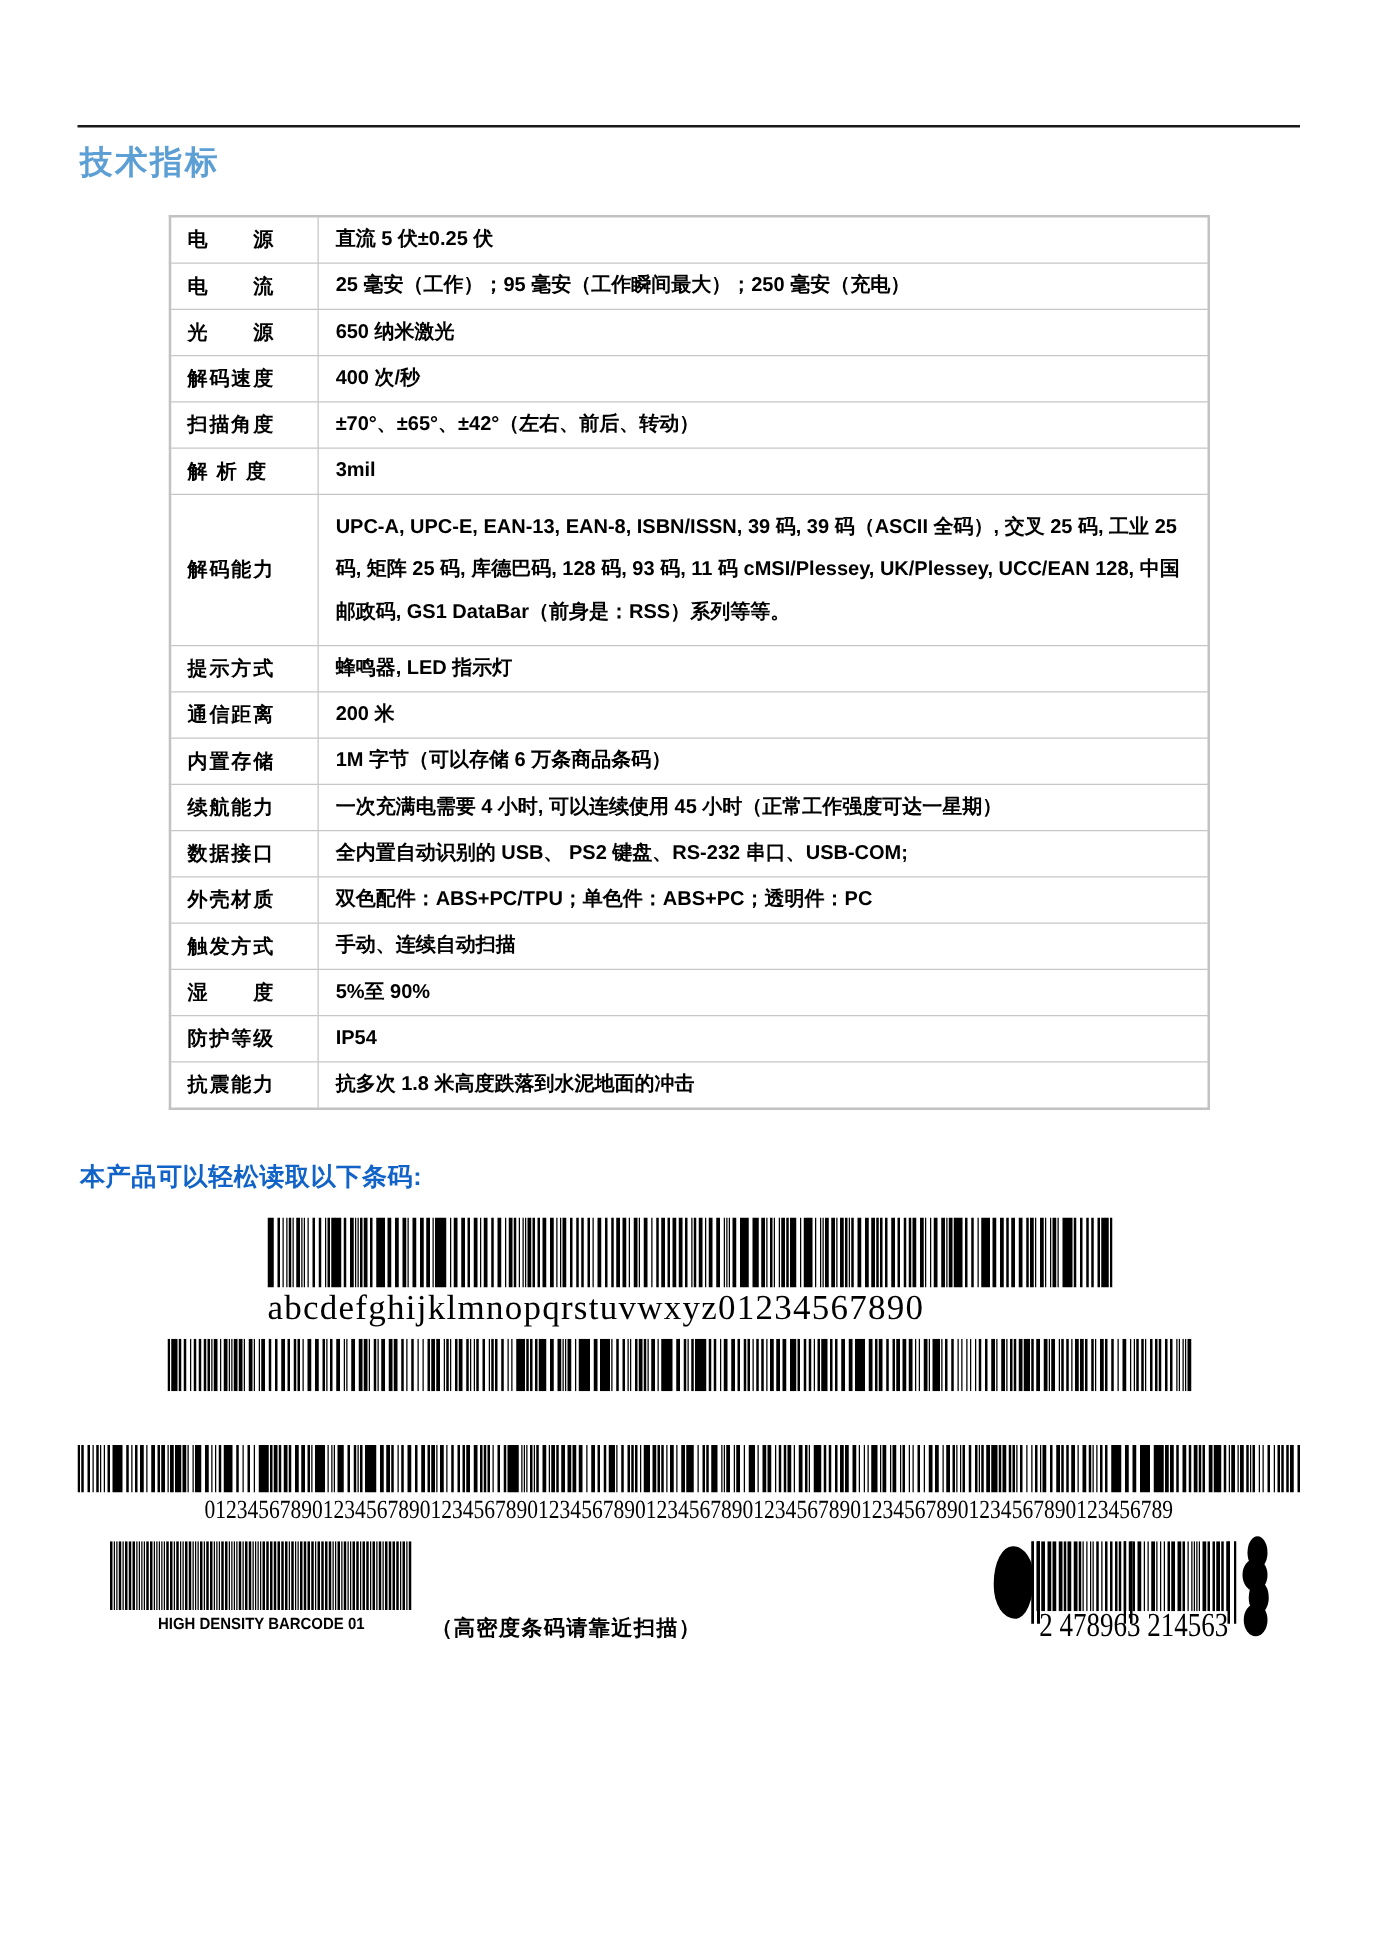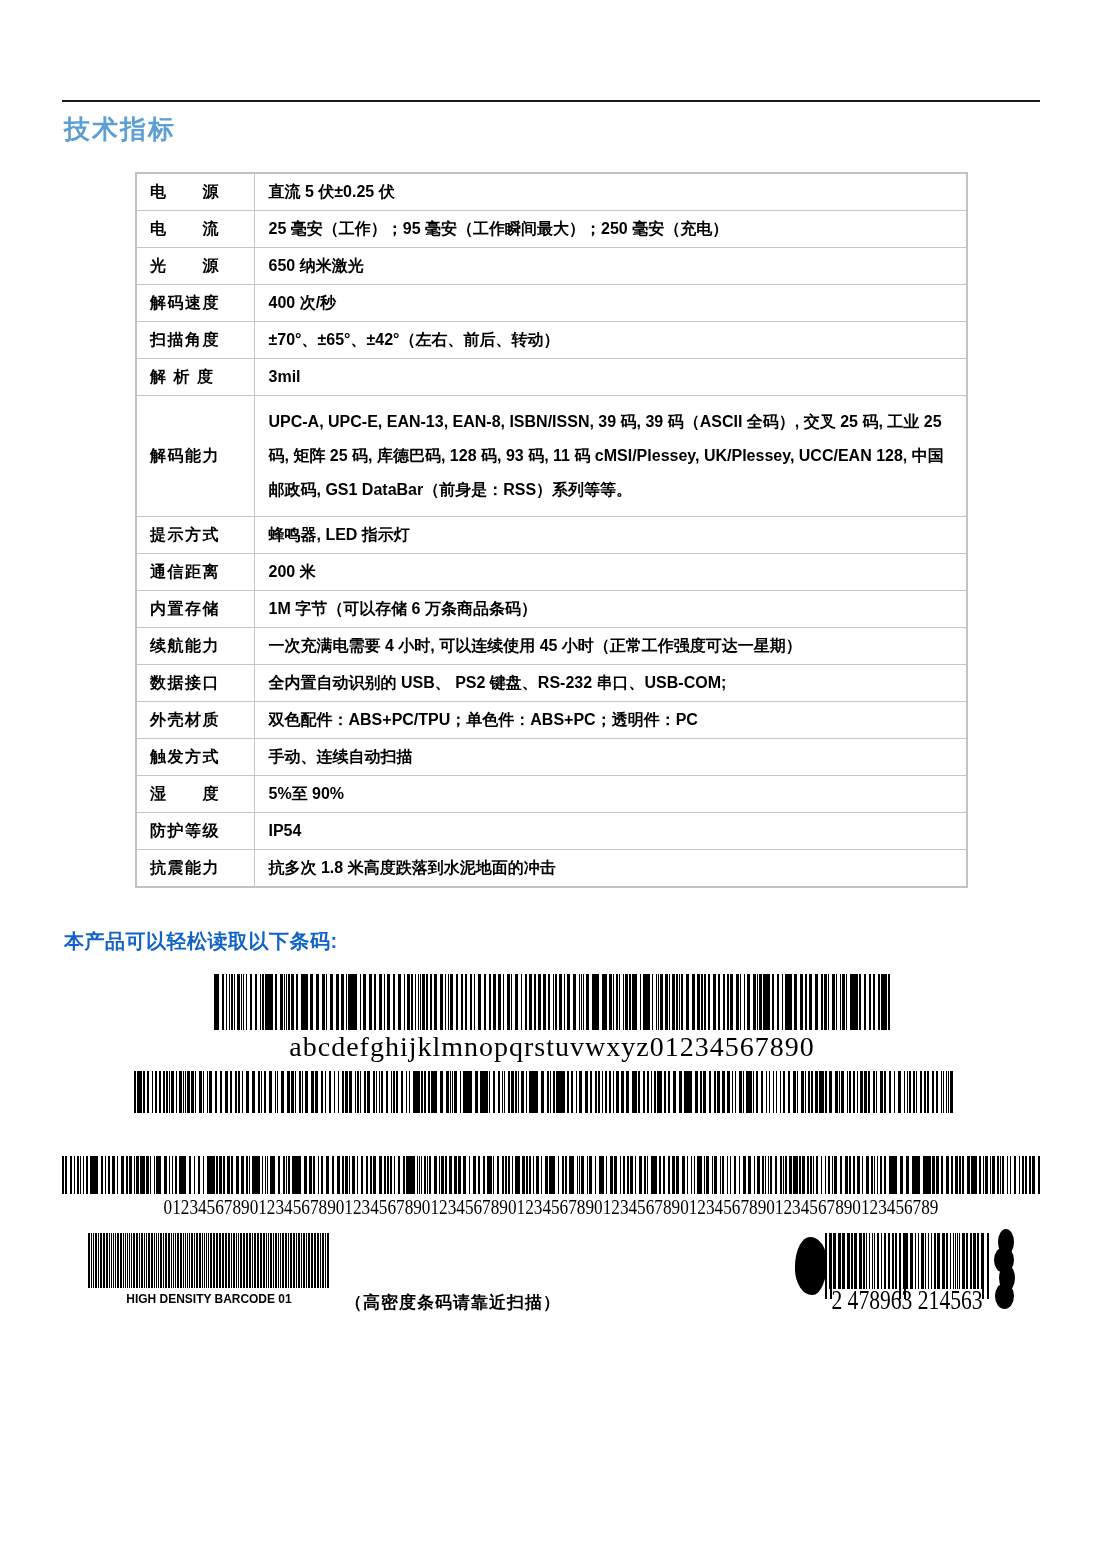--- a/index.html
+++ b/index.html
@@ -19,21 +19,21 @@
   .spec-table tr.tall td.value { line-height:34px; padding:9px 10px 9px 14px; }
 
   .section-heading { position:absolute; left:64px; top:928px; font-size:20px; font-weight:bold; letter-spacing:0.5px; }
 
   .barcode { position:absolute; }
   .bars { width:100%; font-size:0; white-space:nowrap; overflow:hidden; background:#fff; }
   .bars b { display:inline-block; height:100%; background:#000; vertical-align:top; }
 
   .bc1 { left:214px; top:974px; width:676px; }
   .bc1 .bars { height:56px; }
-  .bc1 .caption { font-family:"Liberation Serif", serif; font-size:28px; letter-spacing:1px; text-align:center; margin-top:1px; white-space:nowrap; }
+  .bc1 .caption { font-family:"Liberation Serif", serif; font-size:28px; letter-spacing:1px; margin-top:1px; white-space:nowrap; }
 
   .bc2 { left:134px; top:1071px; width:822px; }
   .bc2 .bars { height:42px; }
   .bc2 .caption { font-family:"Liberation Serif", serif; font-size:26px; letter-spacing:1.5px; text-align:center; margin-top:0; white-space:nowrap; }
 
   .bc3 { left:62px; top:1156px; width:978px; }
   .bc3 .bars { height:38px; }
   .bc3 .caption { font-family:"Liberation Serif", serif; font-size:21px; text-align:center; white-space:nowrap; transform:scaleX(0.82); transform-origin:50% 0; margin-top:1px; }
 
   .bc4 { left:88px; top:1233px; width:242px; }

